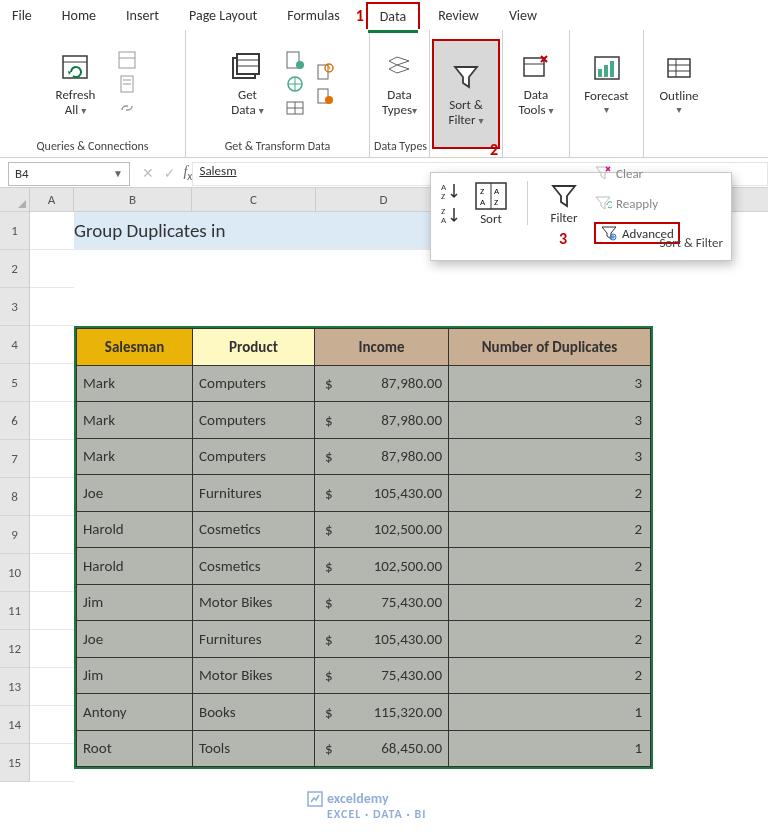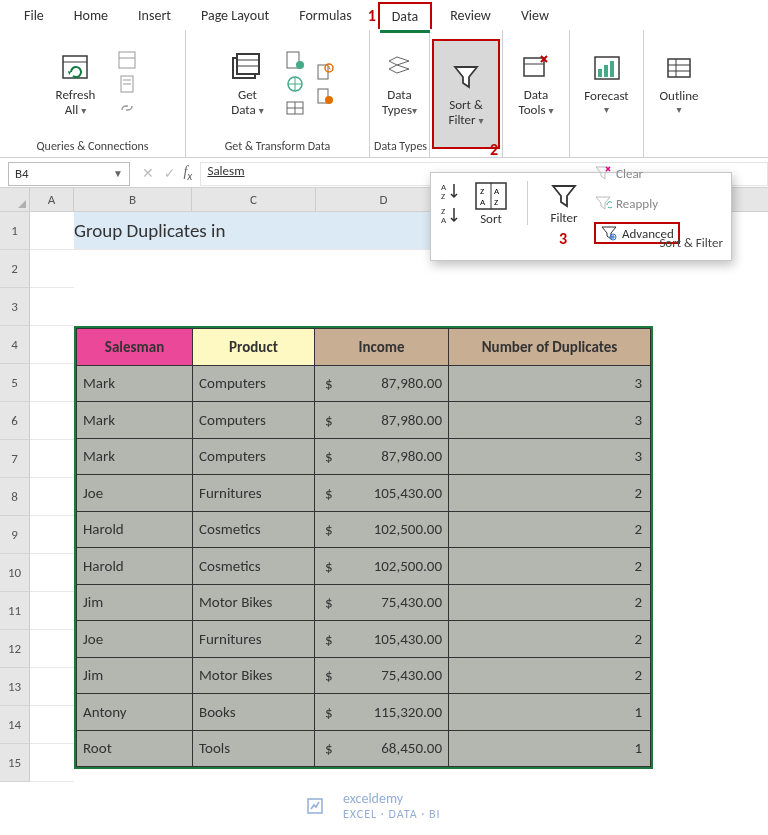--- a/index.html
+++ b/index.html
@@ -1,19 +1,19 @@
 <!DOCTYPE html>
 <html><head>
 <meta charset="utf-8">
 <style>
 * { margin:0; padding:0; box-sizing:border-box; font-family:"Segoe UI","Calibri",sans-serif; }
 body { background:#fff; width:768px; height:835px; position:relative; overflow:hidden; font-size:14px; color:#333; }
 
 
-.menubar { display:flex; align-items:center; height:30px; padding:0 12px; gap:6px; }
+.menubar { display:flex; align-items:center; height:30px; padding:0 0; gap:6px; }
 .menubar .item { padding:4px 12px; font-size:14px; cursor:pointer; }
 .menubar .item.active { border:2px solid #c00000; border-bottom:none; position:relative; }
 .menubar .item.active::after { content:""; position:absolute; left:0; right:0; bottom:-4px; height:3px; background:#107c41; }
 .callout1 { color:#c00000; font-weight:bold; font-size:16px; margin-left:-2px; margin-right:-4px;}
 
 
 .ribbon { height:128px; border-bottom:1px solid #d0d0d0; display:flex; }
 .ribbon-group { border-right:1px solid #d0d0d0; display:flex; flex-direction:column; }
 .ribbon-group .body { flex:1; display:flex; align-items:center; justify-content:center; padding:2px 6px; gap:4px; }
 .ribbon-group .label { font-size:12px; text-align:center; color:#444; padding:2px 4px 4px; white-space:nowrap; }
@@ -37,21 +37,21 @@
 .dd-side .row.enabled { color:#333; }
 .dd-title { text-align:right; font-size:13px; margin-top:8px; color:#444; }
 .advanced-box { border:2px solid #c00000; padding:1px 4px; display:flex; align-items:center; gap:4px; }
 .callout3 { color:#c00000; font-weight:bold; font-size:16px; position:absolute; left:128px; top:56px; }
 
 
 .namebar { display:flex; align-items:center; height:28px; border-bottom:1px solid #d0d0d0; margin-top:2px; }
 .namebox { width:122px; height:24px; border:1px solid #bcbcbc; margin:0 4px 0 8px; display:flex; align-items:center; padding:0 6px; font-size:13px; justify-content:space-between; }
 .namebox .dd { color:#666; font-size:10px; }
 .fx-btns { display:flex; gap:10px; color:#bcbcbc; padding:0 8px; }
-.fx-label { font-style:italic; font-family:"Times New Roman",serif; color:#666; margin-right:8px; }
+.fx-label { font-style:italic; font-family:"Times New Roman",serif; color:#666; }
 .formula-input { flex:1; border:1px solid #e4e4e4; height:24px; padding:0 6px; font-size:13px;text-decoration:underline; }
 
 
 .colhead { display:flex; height:24px; border-bottom:1px solid #d0d0d0; background:#e6e6e6; }
 .corner { width:30px; border-right:1px solid #ccc; background:#e6e6e6; position:relative; }
 .corner::after{content:"";position:absolute;right:3px;bottom:3px;border-left:8px solid transparent;border-bottom:8px solid #b0b0b0;}
 .ch { border-right:1px solid #ccc; display:flex; align-items:center; justify-content:center; font-size:13px; color:#555; }
 .chA{width:44px}.chB{width:118px}.chC{width:124px}.chD{width:136px}
 
 .gridarea { position:relative; }
@@ -60,33 +60,33 @@
 .spacerA{width:44px;border-bottom:1px solid #e8e8e8;}
 
 .title-row { height:38px; }
 .title-cell { width:626px; background:#dceaf6; display:flex; align-items:center; justify-content:flex-start; font-size:19px; border-bottom:1px solid #e8e8e8; }
 
 .tbl-wrap { position:absolute; left:74px; top:114px; border:2px solid #1a7a3e; background:#aeb1aa; }
 .tbl-wrap .marching{position:absolute;inset:-2px;border:1px dashed #1a7a3e;pointer-events:none;}
 .tbl { border-collapse:collapse; }
 .tbl th,.tbl td{ border:1px solid #333; height:36.5px; font-size:15px; padding:0 6px; }
 .tbl th { font-weight:bold; }
-.tbl th.c1{background:#ec4899;width:116px}
+.tbl th.c1{background:#eab308;width:116px}
 .tbl th.c2{background:#fef9c3;width:122px}
 .tbl th.c3{background:#c8ae93;width:134px}
 .tbl th.c4{background:#c8ae93;width:202px}
 .tbl td { background:#b4b7b0; }
 .tbl td.c1{width:116px}
 .tbl td.c2{width:122px}
 .tbl td.c3{width:134px;}
 .tbl td.c4{width:202px;text-align:right;padding-right:8px}
 .income { display:flex; justify-content:space-between; }
 .income .sym{padding-left:4px}
 
-.watermark{position:absolute;left:306px;top:790px;font-size:14px;color:#3b6bb8;opacity:.55;font-weight:400;display:flex;align-items:center;gap:19px}
+.watermark{position:absolute;left:306px;top:790px;font-size:14px;color:#3b6bb8;opacity:.55;font-weight:700;display:flex;gap:3px}
 .watermark .sub{font-size:12px;letter-spacing:1px;display:block;color:#3b6bb8;}
 
 svg{display:block}
 </style>
 </head>
 <body>
 
 <div class="menubar">
   <div class="item">File</div>
   <div class="item">Home</div>

